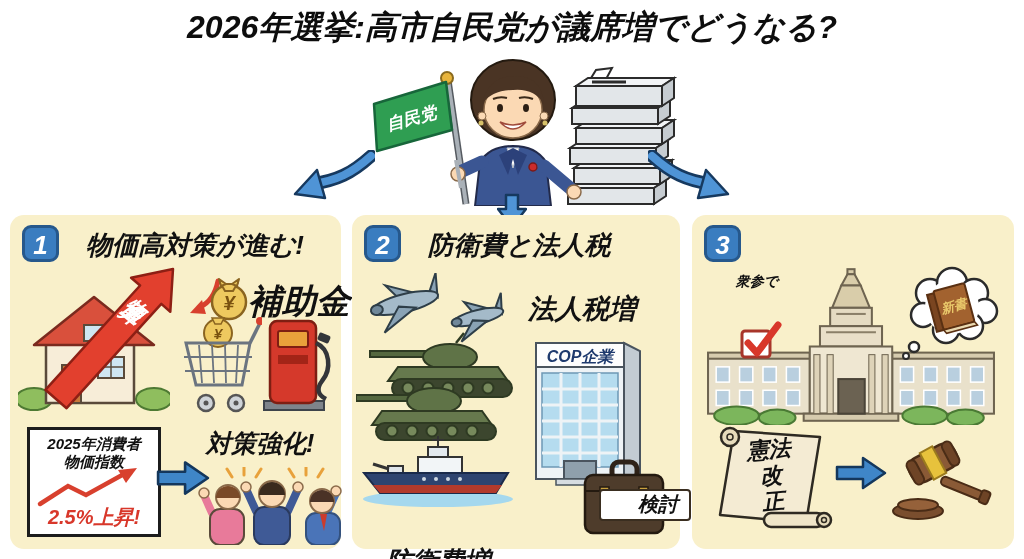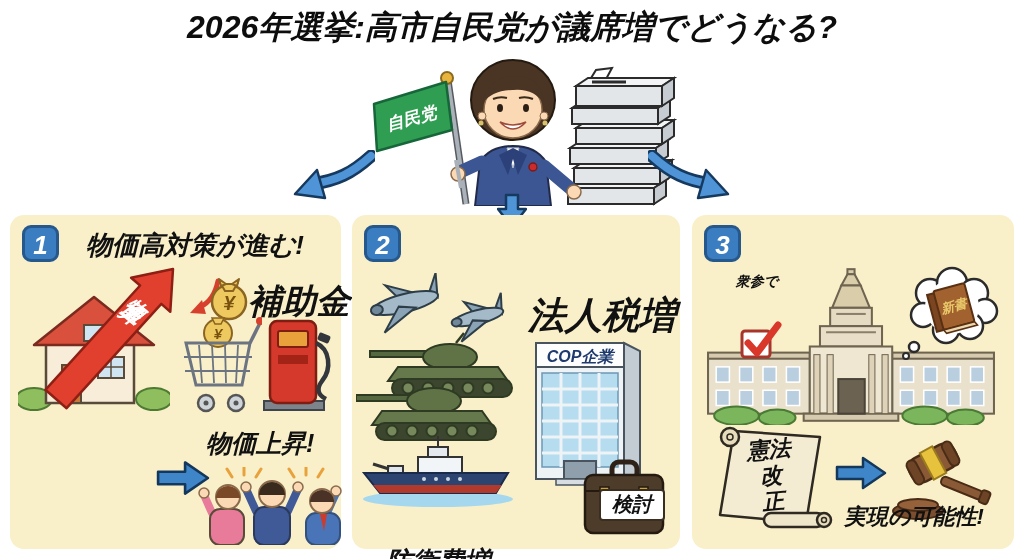--- a/index.html
+++ b/index.html
@@ -18,21 +18,21 @@
   .ptitle{left:56px;top:13px;font-size:26px;font-weight:800;white-space:nowrap;margin-left:20px;}
   .lbl{font-weight:800;white-space:nowrap;}
   svg text{font-family:"Liberation Sans","DejaVu Sans",sans-serif;font-weight:800;}
   #price-rise-label{left:130px;top:74px;writing-mode:vertical-rl;text-orientation:upright;
      transform:rotate(40deg);transform-origin:50% 0;color:#fff;font-size:20px;font-weight:800;
      letter-spacing:3px;}
   #stat-box{left:17px;top:212px;width:128px;height:104px;background:#fff;border:3px solid #1c1c1c;}
   .sb-line{width:100%;text-align:center;font-size:15px;font-weight:800;line-height:1.22;}
   #stat-value{left:0;bottom:3px;width:100%;text-align:center;font-size:20px;font-weight:800;color:#d8372a;}
   #briefcase-label{left:247px;top:274px;width:62px;height:28px;background:#fff;border:2px solid #3a2e20;
-     border-radius:4px;font-size:20px;font-weight:800;text-align:center;line-height:26px;}
+     border-radius:4px;font-size:20px;font-weight:800;text-align:center;line-height:26px;padding-left:26px;}
   #majority-text{left:2px;top:58px;width:126px;text-align:center;font-weight:800;font-size:14px;line-height:1.18;}
   #scroll-label{left:42px;top:222px;width:74px;text-align:center;font-size:22px;font-weight:800;
      line-height:1.18;transform:rotate(-5deg);}
 </style>
 </head>
 <body>
 
 <div id="stage">
 
   <div id="title" class="abs">2026年選挙:高市自民党が議席増でどうなる?</div>
@@ -179,25 +179,34 @@
 
     <svg class="abs" style="left:246px;top:100px;" width="80" height="98" viewBox="0 0 80 98">
       <rect x="8" y="86" width="60" height="9" fill="#7e848b" stroke="#3e444b" stroke-width="2"></rect>
       <rect x="14" y="6" width="46" height="82" rx="7" fill="#d5392b" stroke="#7e1e12" stroke-width="2.5"></rect>
       <rect x="22" y="16" width="30" height="16" rx="2" fill="#e9a13b" stroke="#7e1e12" stroke-width="2"></rect>
       <rect x="22" y="40" width="30" height="9" fill="#a32417"></rect>
       <path d="M60,28 C74,34 76,54 66,66 C60,74 62,80 70,84" stroke="#33363a" stroke-width="4.5" fill="none"></path>
       <rect x="62" y="19" width="12" height="8" rx="2" fill="#33363a" transform="rotate(22 68 23)"></rect>
     </svg>
 
+    <div id="stat-box" class="abs">
+      <div class="sb-line" style="margin-top:5px;">2025年消費者</div>
+      <div class="sb-line">物価指数</div>
+      <svg class="abs" style="left:4px;top:38px;" width="118" height="40" viewBox="0 0 118 40">
+        <polyline points="6,36 34,18 52,27 90,6" stroke="#d8402e" stroke-width="4.5" fill="none" stroke-linecap="round"></polyline>
+        <polygon points="103,0 84,2 92,15" fill="#d8402e"></polygon>
+      </svg>
+      <div id="stat-value" class="abs">2.5%上昇!</div>
+    </div>
 
     <svg class="abs" style="left:146px;top:244px;" width="54" height="38" viewBox="0 0 52 36">
       <polygon points="2,12 28,12 28,3 50,18 28,33 28,24 2,24" fill="#3f86c8" stroke="#14375c" stroke-width="2.5" stroke-linejoin="round"></polygon>
     </svg>
-    <div class="abs lbl" style="left:196px;top:212px;font-size:25px;">物価上昇!</div>
+    <div class="abs lbl" style="left:196px;top:212px;font-size:25px;">対策強化!</div>
 
     <svg class="abs" style="left:188px;top:252px;" width="148" height="78" viewBox="0 0 148 78">
       <g stroke="#e8a13b" stroke-width="3" stroke-linecap="round">
         <line x1="34" y1="10" x2="29" y2="2"></line>
           <line x1="46" y1="8" x2="46" y2="0"></line>
           <line x1="58" y1="10" x2="63" y2="2"></line>
         <line x1="96" y1="10" x2="91" y2="2"></line>
           <line x1="108" y1="8" x2="108" y2="0"></line>
           <line x1="120" y1="10" x2="125" y2="2"></line>
       </g>
@@ -217,38 +226,39 @@
       <circle cx="138" cy="24" r="5" fill="#fbd9b4" stroke="#8a6a4a" stroke-width="1.5"></circle>
       <rect x="108" y="46" width="34" height="32" rx="10" fill="#4a74b8" stroke="#33517e" stroke-width="2"></rect>
       <polygon points="122,47 129,47 126,64" fill="#cc3b2b"></polygon>
       <circle cx="124" cy="34" r="12" fill="#fbd9b4" stroke="#8a6a4a" stroke-width="2"></circle>
       <path d="M112,35 A12,12 0 0 1 136,35 Z" fill="#4a3226"></path>
     </svg>
   </div>
 
   <div id="panel-2" class="abs panel">
     <div class="abs badge">2</div>
+    <div class="abs ptitle">防衛費と法人税</div>
 
     <svg class="abs" style="left:8px;top:58px;" width="162" height="78" viewBox="0 0 162 78">
       <g transform="rotate(-14 45 30)" stroke="#2e3e48" stroke-width="2">
         <polygon points="40,24 30,8 56,22" fill="#8aa3b5"></polygon>
         <polygon points="72,24 82,8 78,32" fill="#8aa3b5"></polygon>
         <ellipse cx="45" cy="30" rx="34" ry="9" fill="#a4bac9"></ellipse>
         <polygon points="38,32 18,54 54,37" fill="#8aa3b5"></polygon>
         <ellipse cx="16" cy="30" rx="6" ry="5" fill="#70889a"></ellipse>
       </g>
       <g transform="translate(88,24) rotate(-14 30 20)" stroke="#2e3e48" stroke-width="2">
         <polygon points="26,14 20,2 40,13" fill="#8aa3b5"></polygon>
         <polygon points="50,14 58,2 54,22" fill="#8aa3b5"></polygon>
         <ellipse cx="30" cy="20" rx="26" ry="7" fill="#a4bac9"></ellipse>
         <polygon points="24,22 8,40 38,26" fill="#8aa3b5"></polygon>
         <ellipse cx="8" cy="20" rx="5" ry="4" fill="#70889a"></ellipse>
       </g>
     </svg>
-    <div class="abs lbl" style="left:176px;top:76px;font-size:37px;">法人税増</div>
+    <div class="abs lbl" style="left:176px;top:76px;font-size:27px;">法人税増</div>
 
     <svg class="abs" style="left:4px;top:116px;" width="164" height="112" viewBox="0 0 164 112">
       <g stroke="#2e3a22" stroke-width="2">
         <rect x="14" y="20" width="56" height="6" fill="#55683f"></rect>
         <line x1="100" y1="12" x2="108" y2="2" stroke-width="2.5"></line>
         <ellipse cx="94" cy="26" rx="27" ry="13" fill="#5f7347"></ellipse>
         <polygon points="42,36 142,36 152,50 32,50" fill="#66794d"></polygon>
         <rect x="36" y="48" width="120" height="18" rx="9" fill="#3c462e"></rect>
         <circle cx="52" cy="57" r="5.5" fill="#77895c"></circle>
           <circle cx="72" cy="57" r="5.5" fill="#77895c"></circle>
@@ -421,16 +431,15 @@
         <rect x="52" y="53" width="44" height="9" rx="4" fill="#8a5a36" stroke="#4a2c16" stroke-width="2"></rect>
         <rect x="94" y="51" width="9" height="13" rx="3" fill="#6e4426" stroke="#4a2c16" stroke-width="2"></rect>
       </g>
       <g transform="rotate(-28 45 34)">
         <rect x="20" y="21" width="50" height="26" rx="11" fill="#8a5a36" stroke="#4a2c16" stroke-width="2.5"></rect>
         <rect x="20" y="21" width="10" height="26" rx="5" fill="#6e4426" stroke="#4a2c16" stroke-width="2"></rect>
         <rect x="60" y="21" width="10" height="26" rx="5" fill="#6e4426" stroke="#4a2c16" stroke-width="2"></rect>
         <rect x="38" y="19" width="14" height="30" fill="#e7c23c" stroke="#9a7a1e" stroke-width="2"></rect>
       </g>
     </svg>
-    <div class="abs lbl" style="left:152px;top:287px;font-size:22px;">実現の可能性!</div>
   </div>
 
 </div>
 
 </body></html>

